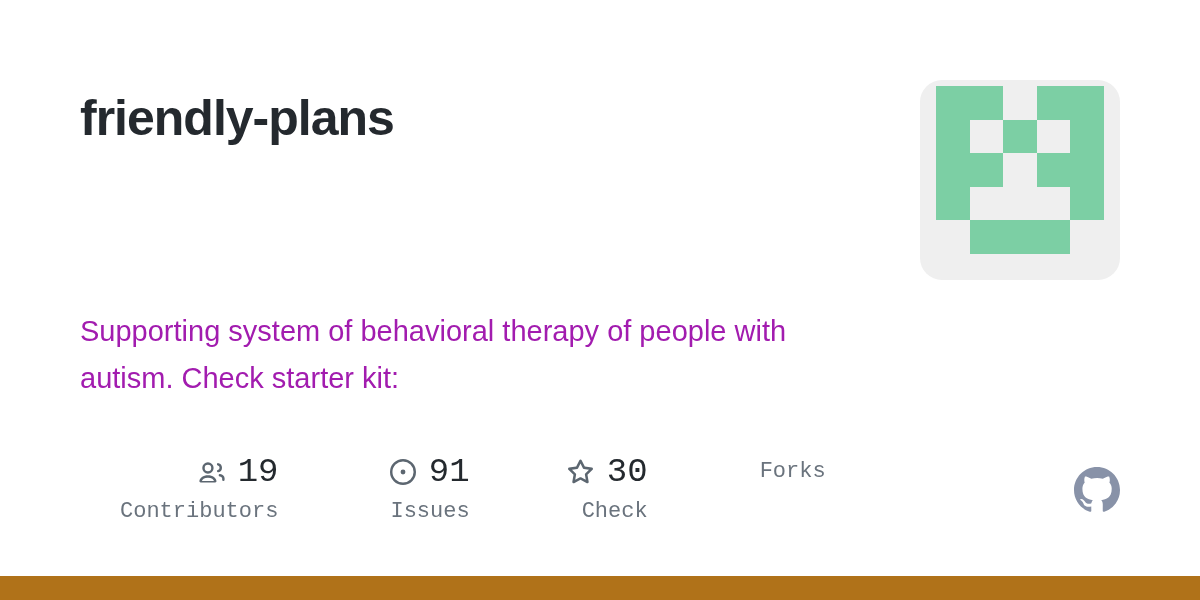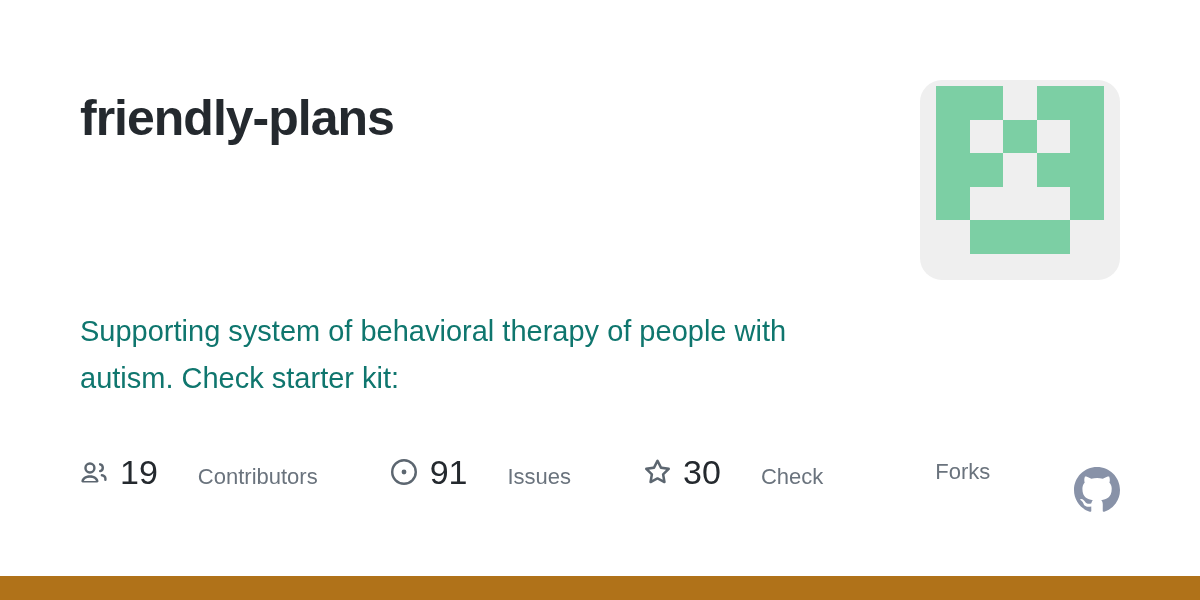--- a/index.html
+++ b/index.html
@@ -50,36 +50,37 @@
 
   
   .repo-description {
     position: absolute;
     left: 80px;
     top: 308px;
     width: 780px;
     font-size: 29px;
     font-weight: 400;
     line-height: 1.62;
-    color: #0f766e;
+    color: #a21caf;
   }
 
   
   .stats-row {
     position: absolute;
     left: 80px;
     top: 452px;
     display: flex;
     align-items: flex-start;
   }
   .stat-item {
     display: flex;
-    flex-direction: row;
-    align-items: center;
+    flex-direction: column;
+    align-items: flex-end;
     margin-right: 72px;
+    font-family: Liberation Mono, monospace;
   }
   .stat-item:last-child { margin-right: 0; }
 
   .stat-top {
     display: flex;
     align-items: center;
     height: 40px;
   }
   .stat-icon {
     width: 28px;

